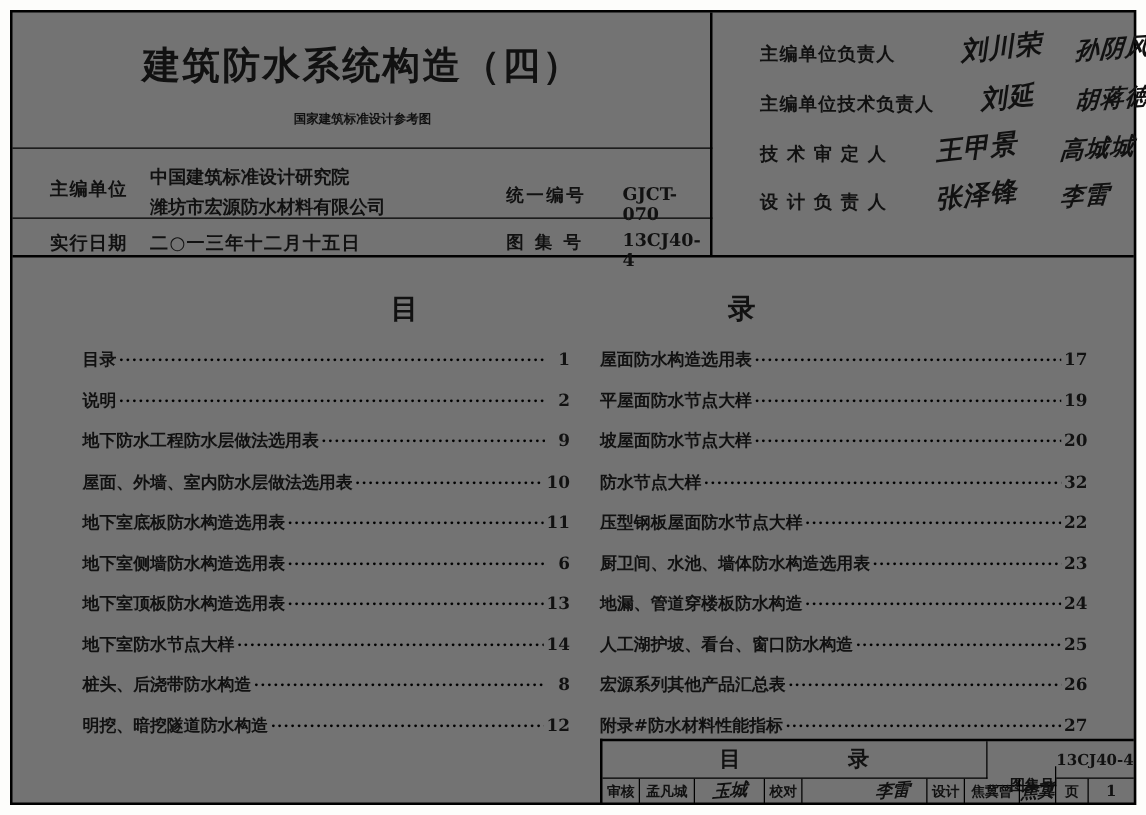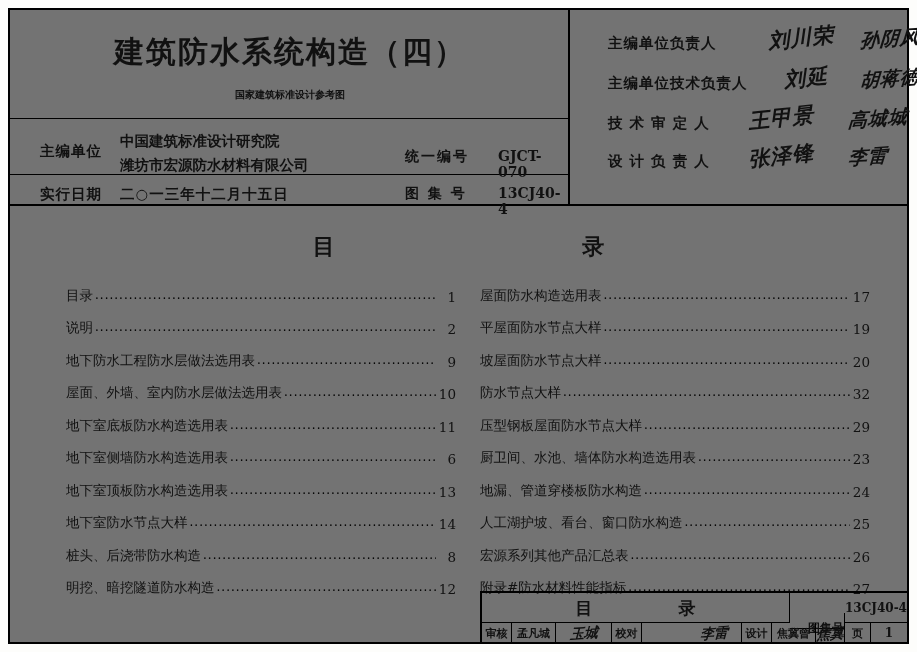--- a/index.html
+++ b/index.html
@@ -205,23 +205,23 @@
     position: absolute;
     top: 66px;
     font-size: 13.5px;
     font-family: "DejaVu Serif", "Liberation Serif", serif;
   }
   .col-left { left: 56px; width: 390px; }
   .col-right { left: 470px; width: 390px; }
   .toc-item {
     position: relative;
     display: flex;
-    align-items: flex-end;
+    align-items: center;
     height: 32.5px;
-    font-weight: normal;
+    font-weight: bold;
     font-size: 13.5px;
     white-space: nowrap;
   }
   .toc-item .t { flex: 0 0 auto; }
   .toc-item .dots {
     flex: 1 1 auto;
     overflow: hidden;
     margin: 0 2px;
     letter-spacing: 1px;
     font-size: 12px;
@@ -459,21 +459,21 @@
             <span class="pg">20</span>
           </div>
         <div class="toc-item">
             <span class="t">防水节点大样</span>
             <span class="dots">·······························································································</span>
             <span class="pg">32</span>
           </div>
         <div class="toc-item">
             <span class="t">压型钢板屋面防水节点大样</span>
             <span class="dots">·······························································································</span>
-            <span class="pg">29</span>
+            <span class="pg">22</span>
           </div>
         <div class="toc-item">
             <span class="t">厨卫间、水池、墙体防水构造选用表</span>
             <span class="dots">·······························································································</span>
             <span class="pg">23</span>
           </div>
         <div class="toc-item">
             <span class="t">地漏、管道穿楼板防水构造</span>
             <span class="dots">·······························································································</span>
             <span class="pg">24</span>

